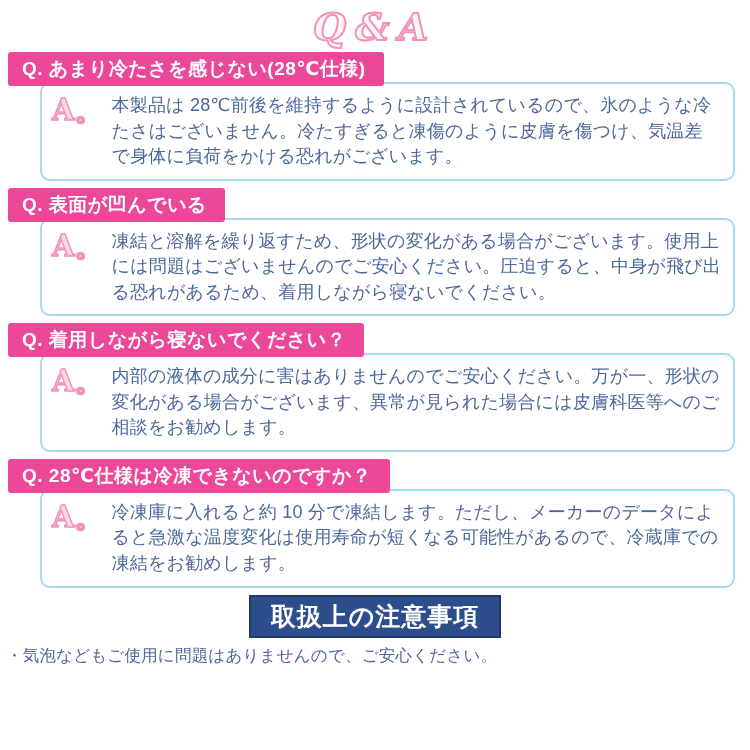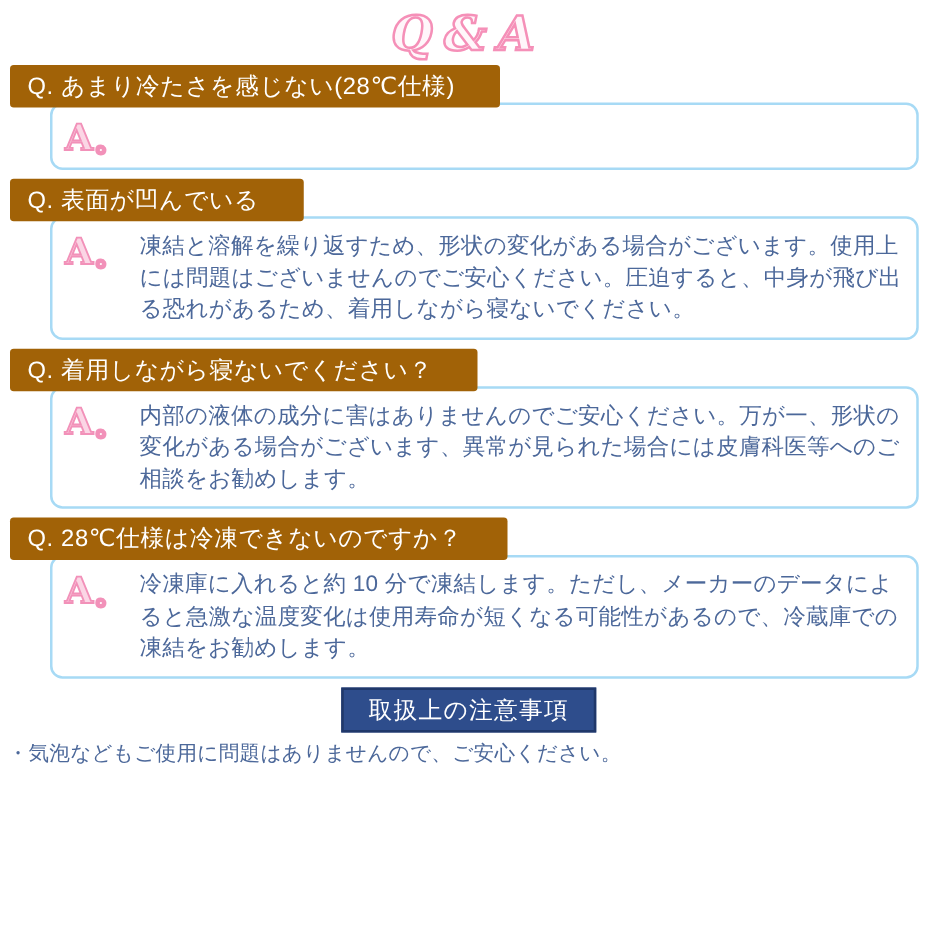--- a/index.html
+++ b/index.html
@@ -31,25 +31,25 @@
     text-shadow: 0 0 1px #f9b8d2;
     height: 46px;
     line-height: 46px;
     margin-bottom: 2px;
   }
   
   .qa-block { margin-bottom: 7px; }
   .q-bar {
     display: inline-block;
     margin-left: 8px;
-    background: #a16207;
+    background: #ec4899;
     color: #ffffff;
     font-size: 19px;
-    font-weight: normal;
-    padding: 4px 36px 4px 14px;
+    font-weight: bold;
+    padding: 4px 18px 4px 14px;
     border-radius: 3px;
     position: relative;
     z-index: 2;
     letter-spacing: 0.5px;
   }
   .a-box {
     margin: -4px 15px 0 40px;
     border: 2px solid #a7daf5;
     border-radius: 10px;
     background: #ffffff;
@@ -80,22 +80,22 @@
   
   .notice-title-row {
     text-align: center;
     margin-top: 6px;
   }
   .notice-title {
     display: inline-block;
     background: #2e4d8c;
     border: 2px solid #20386a;
     color: #ffffff;
-    font-size: 19px;
-    font-weight: normal;
+    font-size: 25px;
+    font-weight: bold;
     padding: 3px 20px;
     letter-spacing: 1px;
   }
   .notes {
     margin-top: 6px;
     padding: 0 6px 0 6px;
   }
   .note-item {
     font-size: 16.5px;
     line-height: 1.35;
@@ -109,20 +109,21 @@
 <body>
 
 <div class="page">
 
   <div class="qa-title">Q&amp;A</div>
 
   <div class="qa-block">
     <div class="q-bar">Q. あまり冷たさを感じない(28℃仕様)</div>
     <div class="a-box">
       <div class="a-prefix">A。</div>
+      <div class="a-text">本製品は 28℃前後を維持するように設計されているので、氷のような冷たさはございません。冷たすぎると凍傷のように皮膚を傷つけ、気温差で身体に負荷をかける恐れがございます。</div>
     </div>
   </div>
 
   <div class="qa-block">
     <div class="q-bar">Q. 表面が凹んでいる</div>
     <div class="a-box">
       <div class="a-prefix">A。</div>
       <div class="a-text">凍結と溶解を繰り返すため、形状の変化がある場合がございます。使用上には問題はございませんのでご安心ください。圧迫すると、中身が飛び出る恐れがあるため、着用しながら寝ないでください。</div>
     </div>
   </div>

